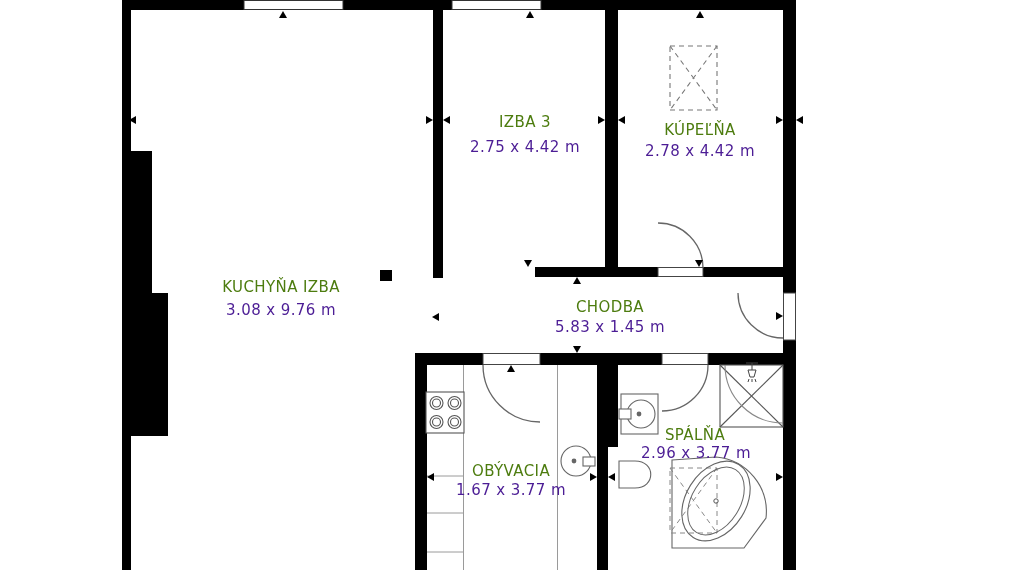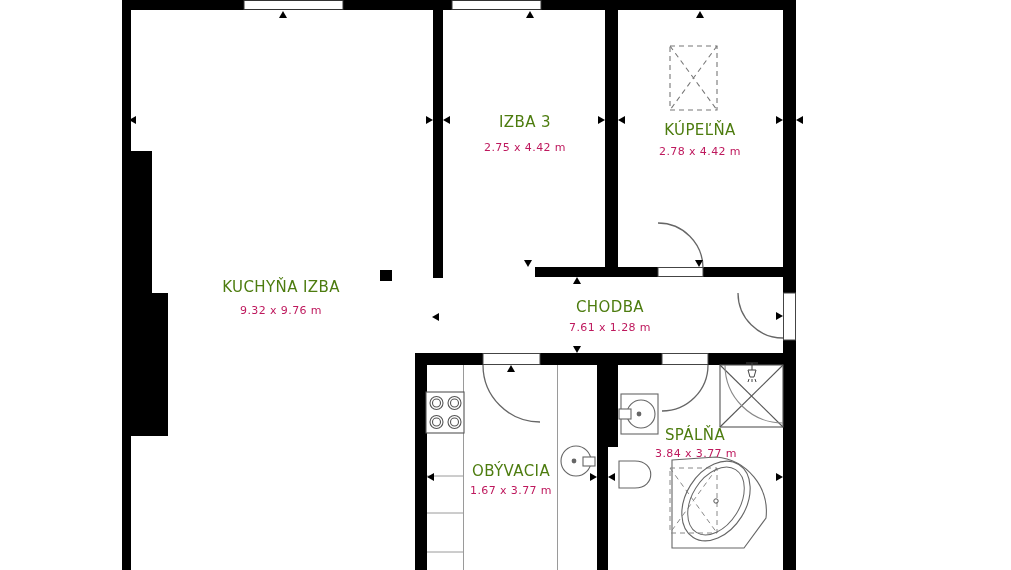--- a/index.html
+++ b/index.html
@@ -7,21 +7,21 @@
     position:relative;width:1011px;height:570px;background:#ffffff;
     font-family:"DejaVu Sans","Liberation Sans",sans-serif;overflow:hidden;
   }
   #plan-svg{position:absolute;left:0;top:0;}
   .room-label{
     position:absolute;transform:translate(-50%,-50%);
     font-size:15px;color:#4d7c0f;white-space:nowrap;letter-spacing:.4px;
   }
   .room-dims{
     position:absolute;transform:translate(-50%,-50%);
-    font-size:11px;color:#be185d;white-space:nowrap;letter-spacing:.4px;
+    font-size:15px;color:#4c1d95;white-space:nowrap;letter-spacing:.4px;
   }
 </style>
 </head>
 <body>
 
 <div id="stage">
 
   <svg id="plan-svg" width="1011" height="570" viewBox="0 0 1011 570">
 
     <g fill="#000000">
@@ -168,30 +168,30 @@
       <polygon points="597,477 590,473 590,481"></polygon>
       <polygon points="608,477 615,473 615,481"></polygon>
       <polygon points="783,477 776,473 776,481"></polygon>
 
       <polygon points="783,316 776,312 776,320"></polygon>
       <polygon points="699,267 695,260 703,260"></polygon>
     </g>
   </svg>
 
   <div class="room-label" style="left:281px;top:287px">KUCHYŇA IZBA</div>
-  <div class="room-dims" style="left:281px;top:310px">9.32 x 9.76 m</div>
+  <div class="room-dims" style="left:281px;top:310px">3.08 x 9.76 m</div>
 
   <div class="room-label" style="left:525px;top:122px">IZBA 3</div>
   <div class="room-dims" style="left:525px;top:147px">2.75 x 4.42 m</div>
 
   <div class="room-label" style="left:700px;top:130px">KÚPEĽŇA</div>
   <div class="room-dims" style="left:700px;top:151px">2.78 x 4.42 m</div>
 
   <div class="room-label" style="left:610px;top:307px">CHODBA</div>
-  <div class="room-dims" style="left:610px;top:327px">7.61 x 1.28 m</div>
+  <div class="room-dims" style="left:610px;top:327px">5.83 x 1.45 m</div>
 
   <div class="room-label" style="left:511px;top:471px">OBÝVACIA</div>
   <div class="room-dims" style="left:511px;top:490px">1.67 x 3.77 m</div>
 
   <div class="room-label" style="left:695px;top:435px">SPÁLŇA</div>
-  <div class="room-dims" style="left:696px;top:453px">3.84 x 3.77 m</div>
+  <div class="room-dims" style="left:696px;top:453px">2.96 x 3.77 m</div>
 
 </div>
 
 </body></html>

